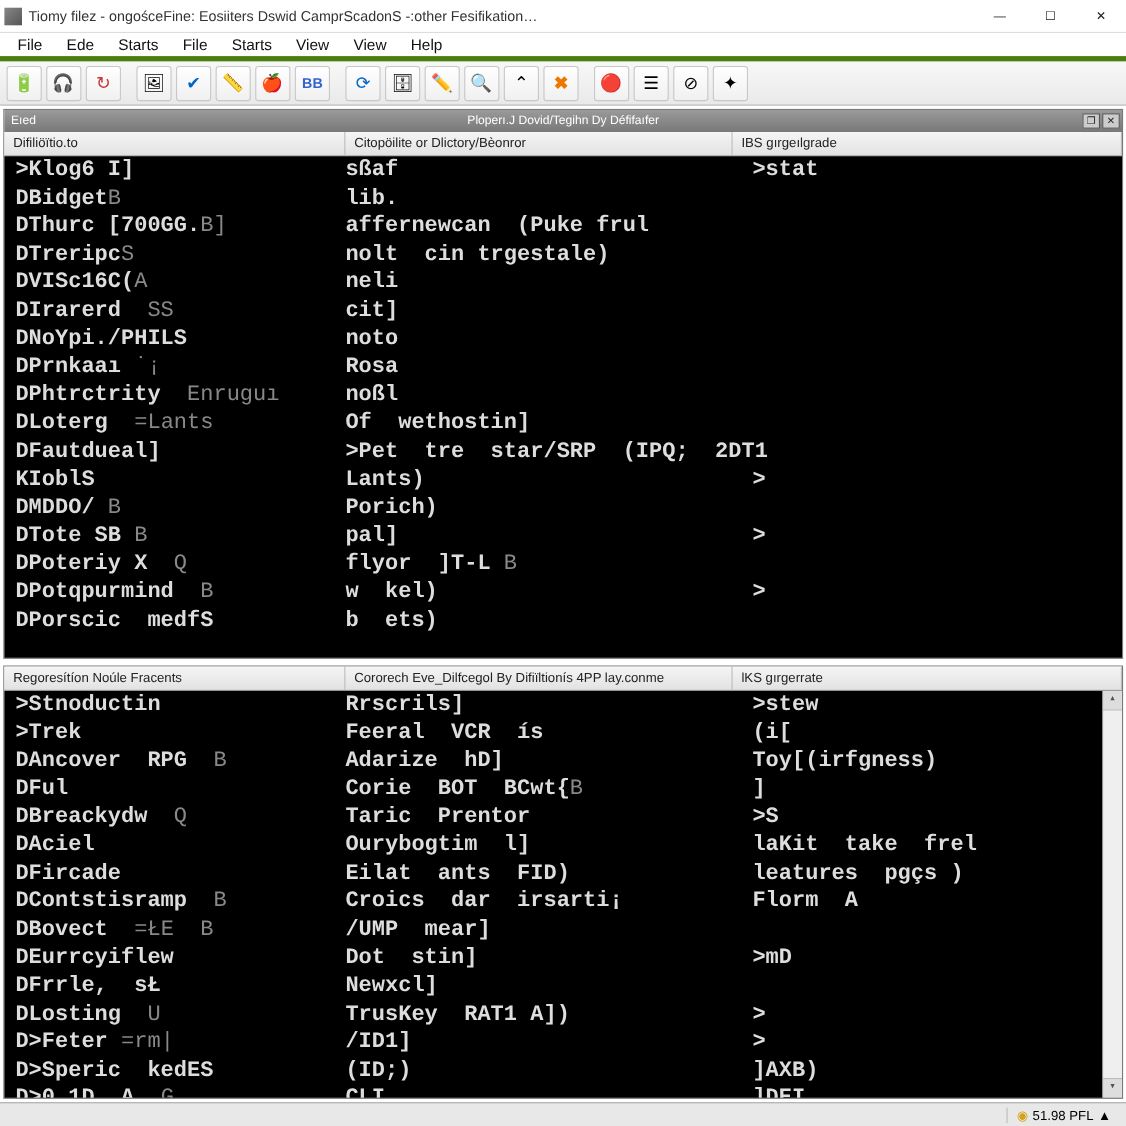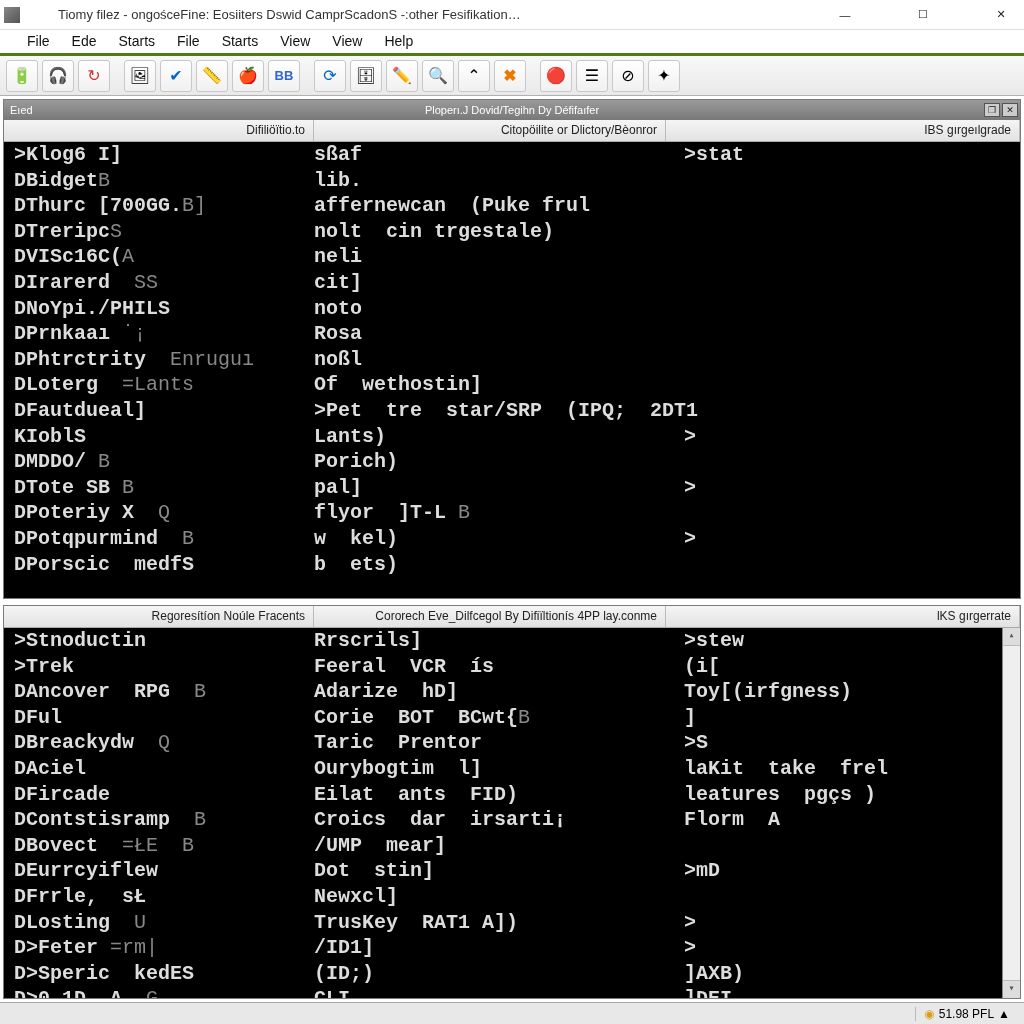--- a/index.html
+++ b/index.html
@@ -13,43 +13,42 @@
   display: flex;
   flex-direction: column;
 }
 .titlebar {
   height: 30px;
   background: #fff;
   display: flex;
   align-items: center;
   padding: 0 0 0 4px;
   border-bottom: 1px solid #ddd;
-  gap: 32px;
 }
 .titlebar-icon {
   width: 16px; height: 16px;
   background: linear-gradient(135deg,#888,#555);
   margin-right: 6px;
 }
 .titlebar-text { flex: 1; font-size: 13px; color: #333; }
 .win-btn {
   width: 46px; height: 30px;
   display: flex; align-items: center; justify-content: center;
   font-family: "Segoe UI Symbol", sans-serif;
   font-size: 11px; color: #222;
 }
 
 .menubar {
   height: 26px;
   background: #fff;
   display: flex;
-  align-items: flex-start;
-  padding: 0 17px;
+  align-items: flex-end;
+  padding: 0 6px;
   gap: 2px;
-  border-bottom: 3px solid #4d7c0f;
+  border-bottom: 5px solid #4d7c0f;
 }
 .menubar span {
   padding: 3px 10px;
   font-size: 14px;
   color: #111;
 }
 
 .toolbar {
   height: 40px;
   background: linear-gradient(#f8f8f8,#e9e9e9);
@@ -106,21 +105,20 @@
   display: flex;
   background: linear-gradient(#f5f5f5,#e2e2e2);
   border-bottom: 1px solid #aaa;
   height: 22px;
 }
 .col {
   border-right: 1px solid #bbb;
   padding: 3px 8px;
   font-size: 12px;
   color: #222;
-  text-align: right;
 }
 .c1 { width: 310px; }
 .c2 { width: 352px; }
 .c3 { flex: 1; }
 
 .term {
   background: #000;
   font-family: "Courier New", monospace;
   font-size: 20px;
   line-height: 1.28;

